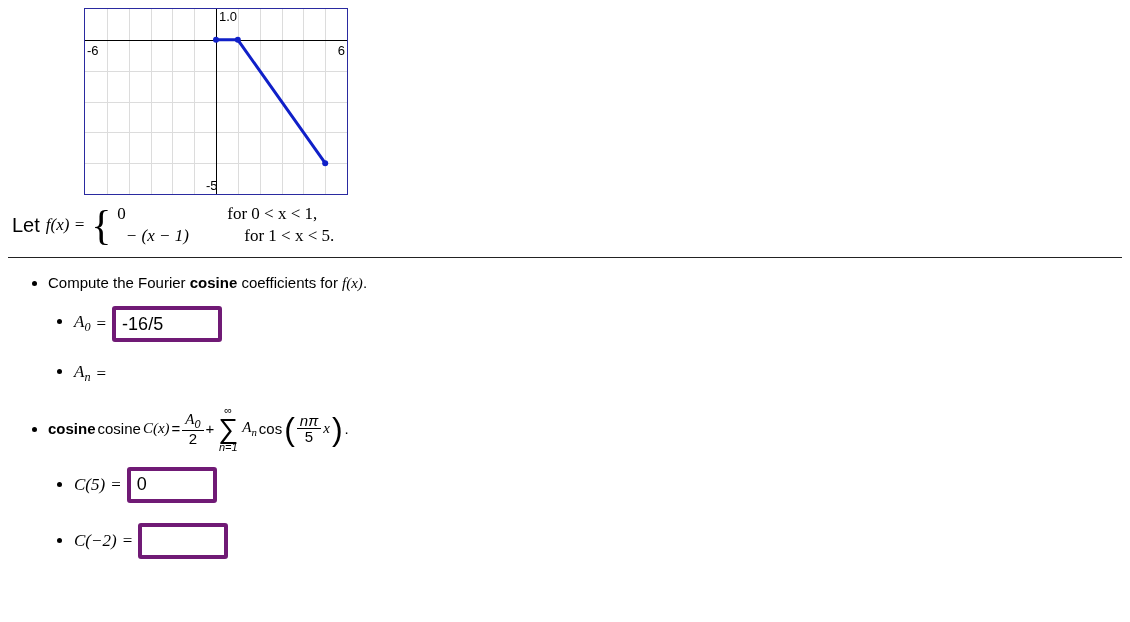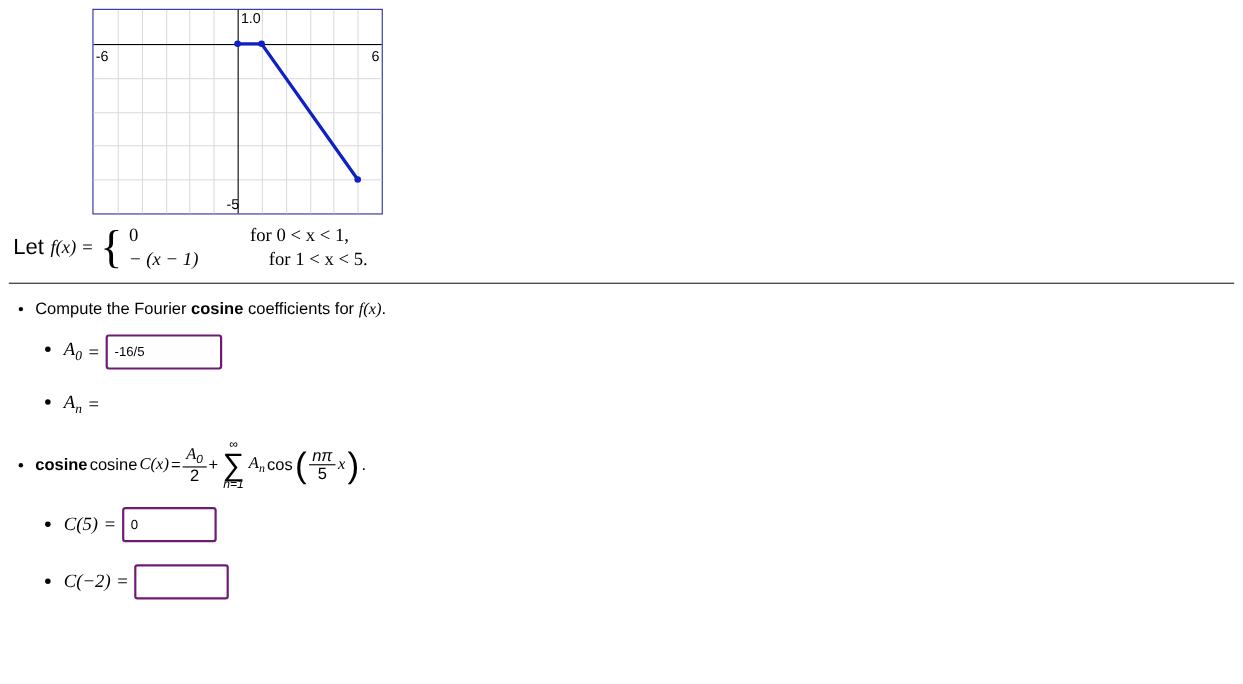--- a/index.html
+++ b/index.html
@@ -8,29 +8,29 @@
     margin: 0;
     padding: 8px;
     background: #fff;
     color: #000;
     width: 1130px;
     box-sizing: border-box;
   }
   .math { font-family: "Times New Roman", serif; font-style: italic; }
   .rm { font-style: normal; }
   hr { border: none; border-top: 1px solid #222; margin: 10px 0 14px 0; }
-  ul.big { list-style: disc; padding-left: 24px; margin: 0; }
+  ul.big { list-style: disc; padding-left: 24px; margin: 16px; }
   ul.big > li { margin-bottom: 14px; font-family: Arial, sans-serif; font-size: 15px; }
   ul.sub { list-style: disc; padding-left: 26px; margin-top: 14px; }
   ul.sub > li { margin-bottom: 20px; font-family: "Times New Roman", serif; font-size: 17px; }
   input[type=text] {
     font-family: Arial, sans-serif;
-    font-size: 12px;
+    font-size: 18px;
     padding: 3px 6px;
-    border: 2px solid #701a75;
+    border: 4px solid #701a75;
     border-radius: 3px;
     height: 22px;
     box-sizing: content-box;
   }
   .row { display: flex; align-items: center; gap: 6px; }
   .sub-n { font-size: 0.72em; vertical-align: sub; font-style: italic; }
   .frac { display: inline-block; text-align: center; vertical-align: middle; font-style: normal; line-height: 1.05; }
   .frac .num { display: block; border-bottom: 1px solid #000; padding: 0 3px; font-style: italic; }
   .frac .den { display: block; padding: 0 3px; }
   .sum { display: inline-block; text-align: center; vertical-align: middle; line-height: 1; margin: 0 2px; }
@@ -87,21 +87,21 @@
 <div class="row" style="margin-left:4px;">
   <span style="font-family:Arial,sans-serif;font-size:20px;">Let </span>
   <span class="math">f(x) = </span>
   <span class="brace">{</span>
   <span class="pw-rows">
     <span class="r">
       <span class="math rm" style="min-width:80px;">0</span>
       <span style="font-family:'Times New Roman';">for  0 &lt; x &lt; 1,</span>
     </span>
     <span class="r">
-      <span class="math" style="min-width:80px;">− (x − 1)</span>
+      <span class="math" style="min-width:80px;text-align:center;">− (x − 1)</span>
       <span style="font-family:'Times New Roman';margin-left:17px;">for  1 &lt; x &lt; 5.</span>
     </span>
   </span>
 </div>
 
 <hr>
 
 <ul class="big">
   <li>
     <span>Compute the Fourier </span><b>cosine</b><span> coefficients for </span><span class="math">f(x)</span><span>.</span>

